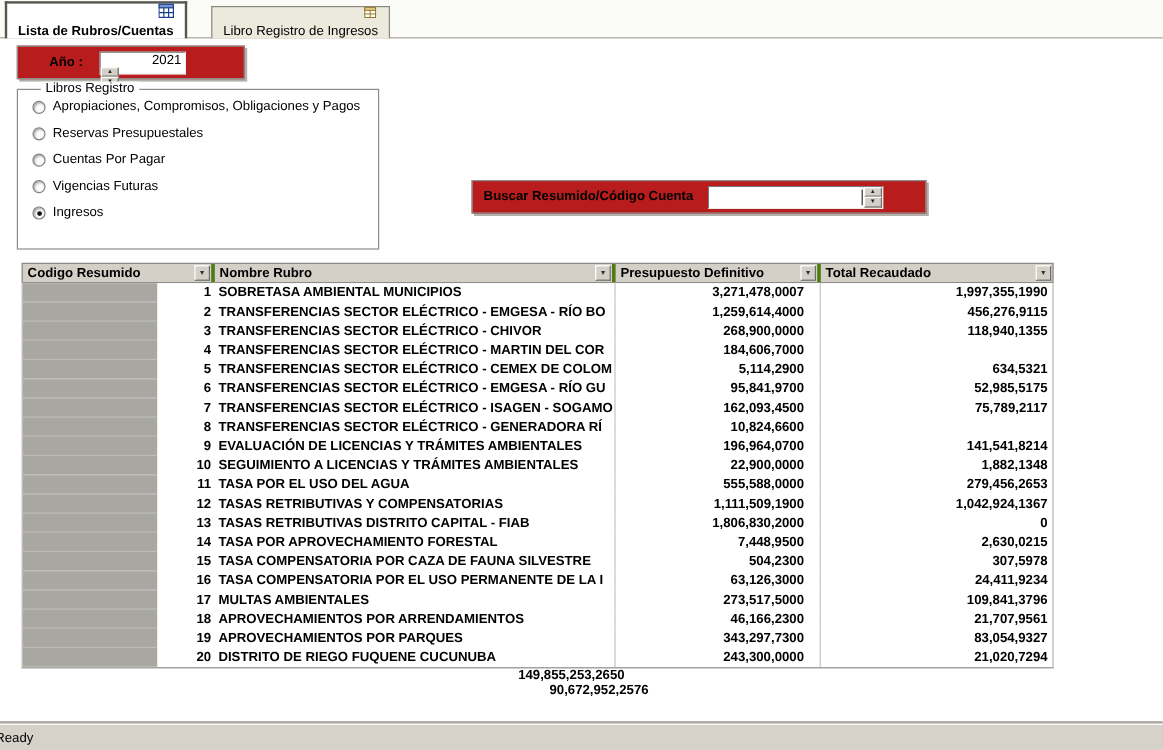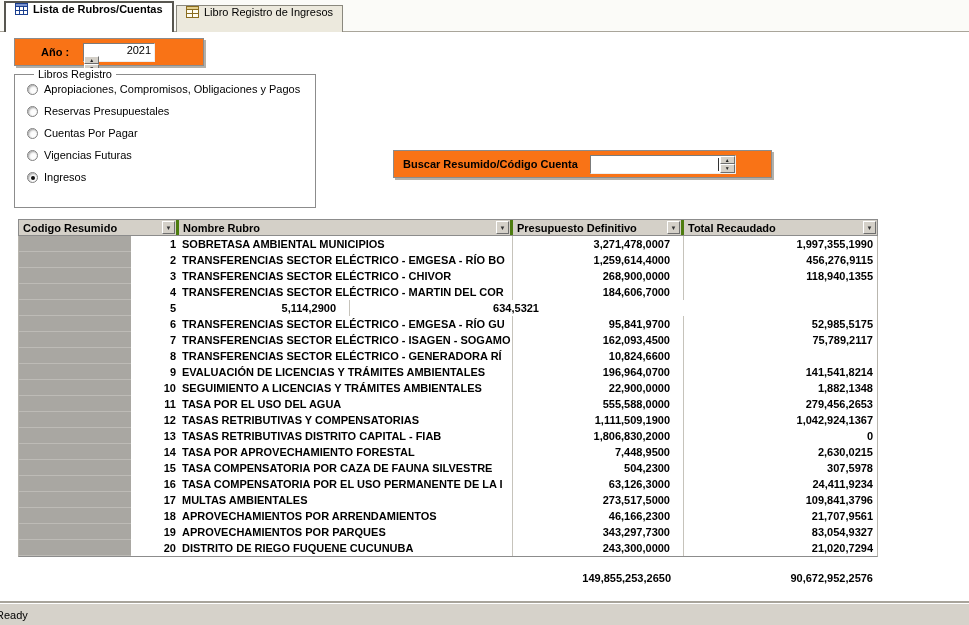--- a/index.html
+++ b/index.html
@@ -3,28 +3,28 @@
 <meta charset="utf-8">
 <style>
   *{box-sizing:border-box;}
   html,body{margin:0;padding:0;}
   body{width:969px;height:625px;position:relative;overflow:hidden;background:#fff;
        font-family:"Liberation Sans",sans-serif;font-size:11px;color:#000;}
 
   
   .tabstrip{position:absolute;left:0;top:0;width:969px;height:32px;background:#fbfbf8;}
   .tabstrip-line{position:absolute;left:0;top:31px;width:969px;height:1px;background:#a9a59a;}
-  .tab{position:absolute;display:flex;align-items:flex-start;gap:5px;padding:0 9px;
-       background:#ece9dd;border:1px solid #8a887e;border-bottom:none;cursor:default;white-space:nowrap;}
+  .tab{position:absolute;display:flex;align-items:flex-end;gap:5px;padding:0 9px;
+       background:#ece9dd;border:1px solid #8a887e;border-bottom:none;cursor:default;white-space:nowrap;flex-direction:column;}
   .tab.t1{left:4px;top:1px;height:31px;background:#fff;border:2px solid #57564f;border-bottom:none;
           font-weight:bold;z-index:3;}
   .tab.t2{left:176px;top:5px;height:27px;z-index:1;}
 
   
-  .raised{position:absolute;background:#f97316;border:1px solid #8c8c8c;box-shadow:2px 2px 0 #b3b0a9;
+  .raised{position:absolute;background:#b91c1c;border:1px solid #8c8c8c;box-shadow:2px 2px 0 #b3b0a9;
           display:flex;align-items:center;}
   .year-panel{left:14px;top:38px;width:190px;height:28px;}
   .year-label{font-weight:bold;margin-left:26px;}
   .field{display:flex;align-items:stretch;background:#fff;border:1px solid;
          border-color:#7b7b7b #eee #eee #7b7b7b;height:19px;}
   .year-field{margin-left:14px;width:72px;flex-direction:column;}
   .field-value{flex:1;display:flex;align-items:center;justify-content:flex-end;padding-right:3px;}
   .spins{display:flex;flex-direction:column;width:15px;flex:0 0 auto;}
   .spin{flex:1;display:flex;align-items:center;justify-content:center;background:#d4d0c8;
         border:1px solid;border-color:#fff #6e6e6e #6e6e6e #fff;font-size:5px;color:#222;cursor:default;}
@@ -58,21 +58,21 @@
           display:flex;align-items:center;justify-content:center;color:#333;cursor:default;}
   .gbody{border-left:1px solid #b9b6ae;border-right:1px solid #b9b6ae;border-bottom:1px solid #8c8c8c;background:#fff;}
   .grow{display:flex;height:16px;align-items:stretch;font-weight:bold;}
   .c-sel{width:112px;background:#a9a7a2;border-bottom:1px solid #bdbbb6;flex:0 0 auto;}
   .c-code{width:48px;flex:0 0 auto;display:flex;align-items:center;justify-content:flex-end;padding-right:3px;}
   .c-name{width:334px;flex:0 0 auto;display:flex;align-items:center;padding-left:3px;
           white-space:nowrap;overflow:hidden;border-right:1px solid #c6c3bb;}
   .c-pres{width:171px;flex:0 0 auto;display:flex;align-items:center;justify-content:flex-end;
           padding-right:13px;border-right:1px solid #c6c3bb;}
   .c-tot{width:193px;flex:0 0 auto;display:flex;align-items:center;justify-content:flex-end;padding-right:4px;}
-  .gtotals{display:flex;height:20px;align-items:center;font-weight:bold;margin-top:11px;}
+  .gtotals{display:flex;height:20px;align-items:center;font-weight:bold;margin-top:0;flex-direction:column;}
   .t-spacer{width:495px;flex:0 0 auto;}
   .t-pres{width:171px;flex:0 0 auto;text-align:right;padding-right:13px;}
   .t-tot{width:193px;flex:0 0 auto;text-align:right;padding-right:4px;}
 
   
   .statusbar{position:absolute;left:0;top:603px;width:969px;height:22px;background:#d6d2ca;
              border-top:1px solid #fff;box-shadow:0 -2px 0 #a8a49b;display:flex;align-items:center;overflow:hidden;}
   .status-text{margin-left:-4px;}
 </style>
 </head>
@@ -201,20 +201,21 @@
   <div class="grow">
     <span class="c-sel"></span>
     <span class="c-code">4</span>
     <span class="c-name">TRANSFERENCIAS SECTOR ELÉCTRICO - MARTIN DEL COR</span>
     <span class="c-pres">184,606,7000</span>
   </div>
 
   <div class="grow">
     <span class="c-sel"></span>
     <span class="c-code">5</span>
+    <span class="c-name">TRANSFERENCIAS SECTOR ELÉCTRICO - CEMEX DE COLOM</span>
     <span class="c-pres">5,114,2900</span>
     <span class="c-tot">634,5321</span>
   </div>
 
   <div class="grow">
     <span class="c-sel"></span>
     <span class="c-code">6</span>
     <span class="c-name">TRANSFERENCIAS SECTOR ELÉCTRICO - EMGESA - RÍO GU</span>
     <span class="c-pres">95,841,9700</span>
     <span class="c-tot">52,985,5175</span>

